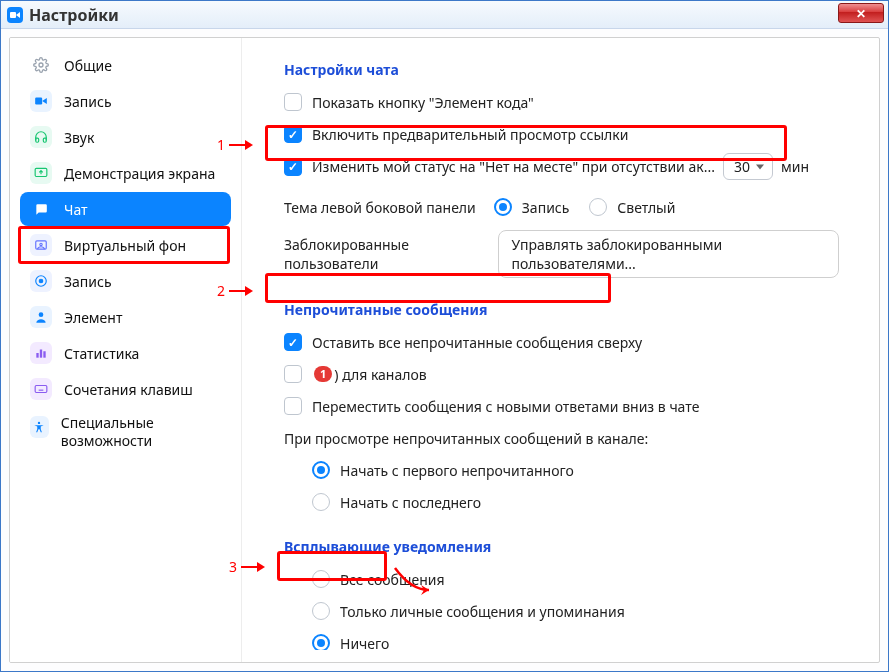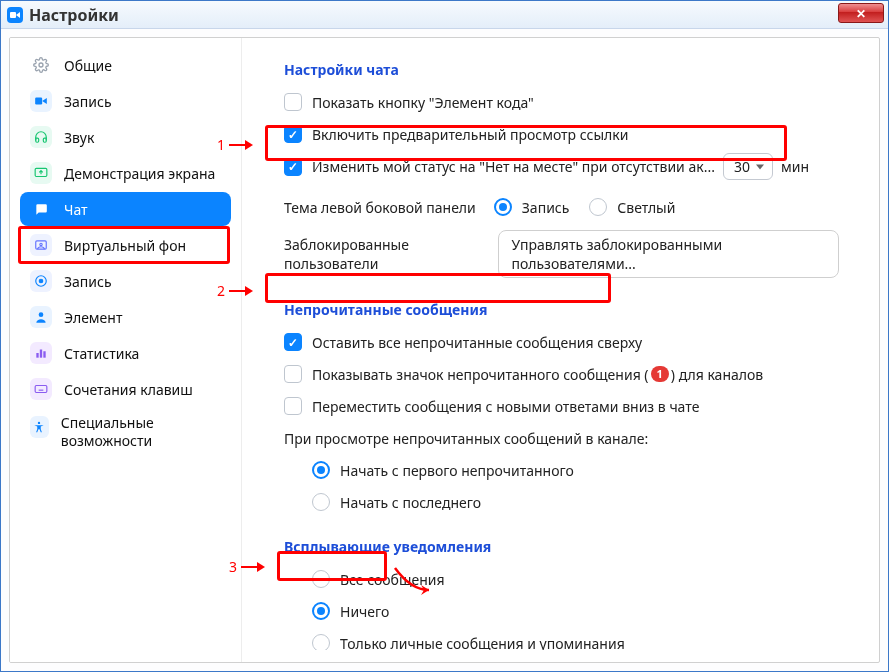--- a/index.html
+++ b/index.html
@@ -310,21 +310,20 @@
         </div>
 
         <div class="section-title" style="margin-top:22px">Непрочитанные сообщения</div>
 
         <div class="row">
           <span class="checkbox checked"></span>
           <span>Оставить все непрочитанные сообщения сверху</span>
         </div>
         <div class="row">
           <span class="checkbox"></span>
-          <span>Показывать значок непрочитанного сообщения (</span>
           <span class="badge-red" style="margin:0 2px">1</span>
           <span>) для каналов</span>
         </div>
         <div class="row">
           <span class="checkbox"></span>
           <span>Переместить сообщения с новыми ответами вниз в чате</span>
         </div>
 
         <div class="row" style="margin-top:0">
           <span>При просмотре непрочитанных сообщений в канале:</span>
@@ -337,26 +336,26 @@
           <span class="radio"></span>
           <span>Начать с последнего</span>
         </div>
 
         <div class="section-title" style="margin-top:22px">Всплывающие уведомления</div>
         <div class="row sub">
           <span class="radio"></span>
           <span>Все сообщения</span>
         </div>
         <div class="row sub">
+          <span class="radio"></span>
+          <span>Только личные сообщения и упоминания</span>
+        </div>
+        <div class="row sub">
           <span class="radio checked"></span>
           <span>Ничего</span>
-        </div>
-        <div class="row sub">
-          <span class="radio"></span>
-          <span>Только личные сообщения и упоминания</span>
         </div>
 
       </div>
     </div>
   </div>
 
   <div class="highlight-red box-1"></div>
   <div class="highlight-red box-2"></div>
   <div class="highlight-red box-3"></div>
 

